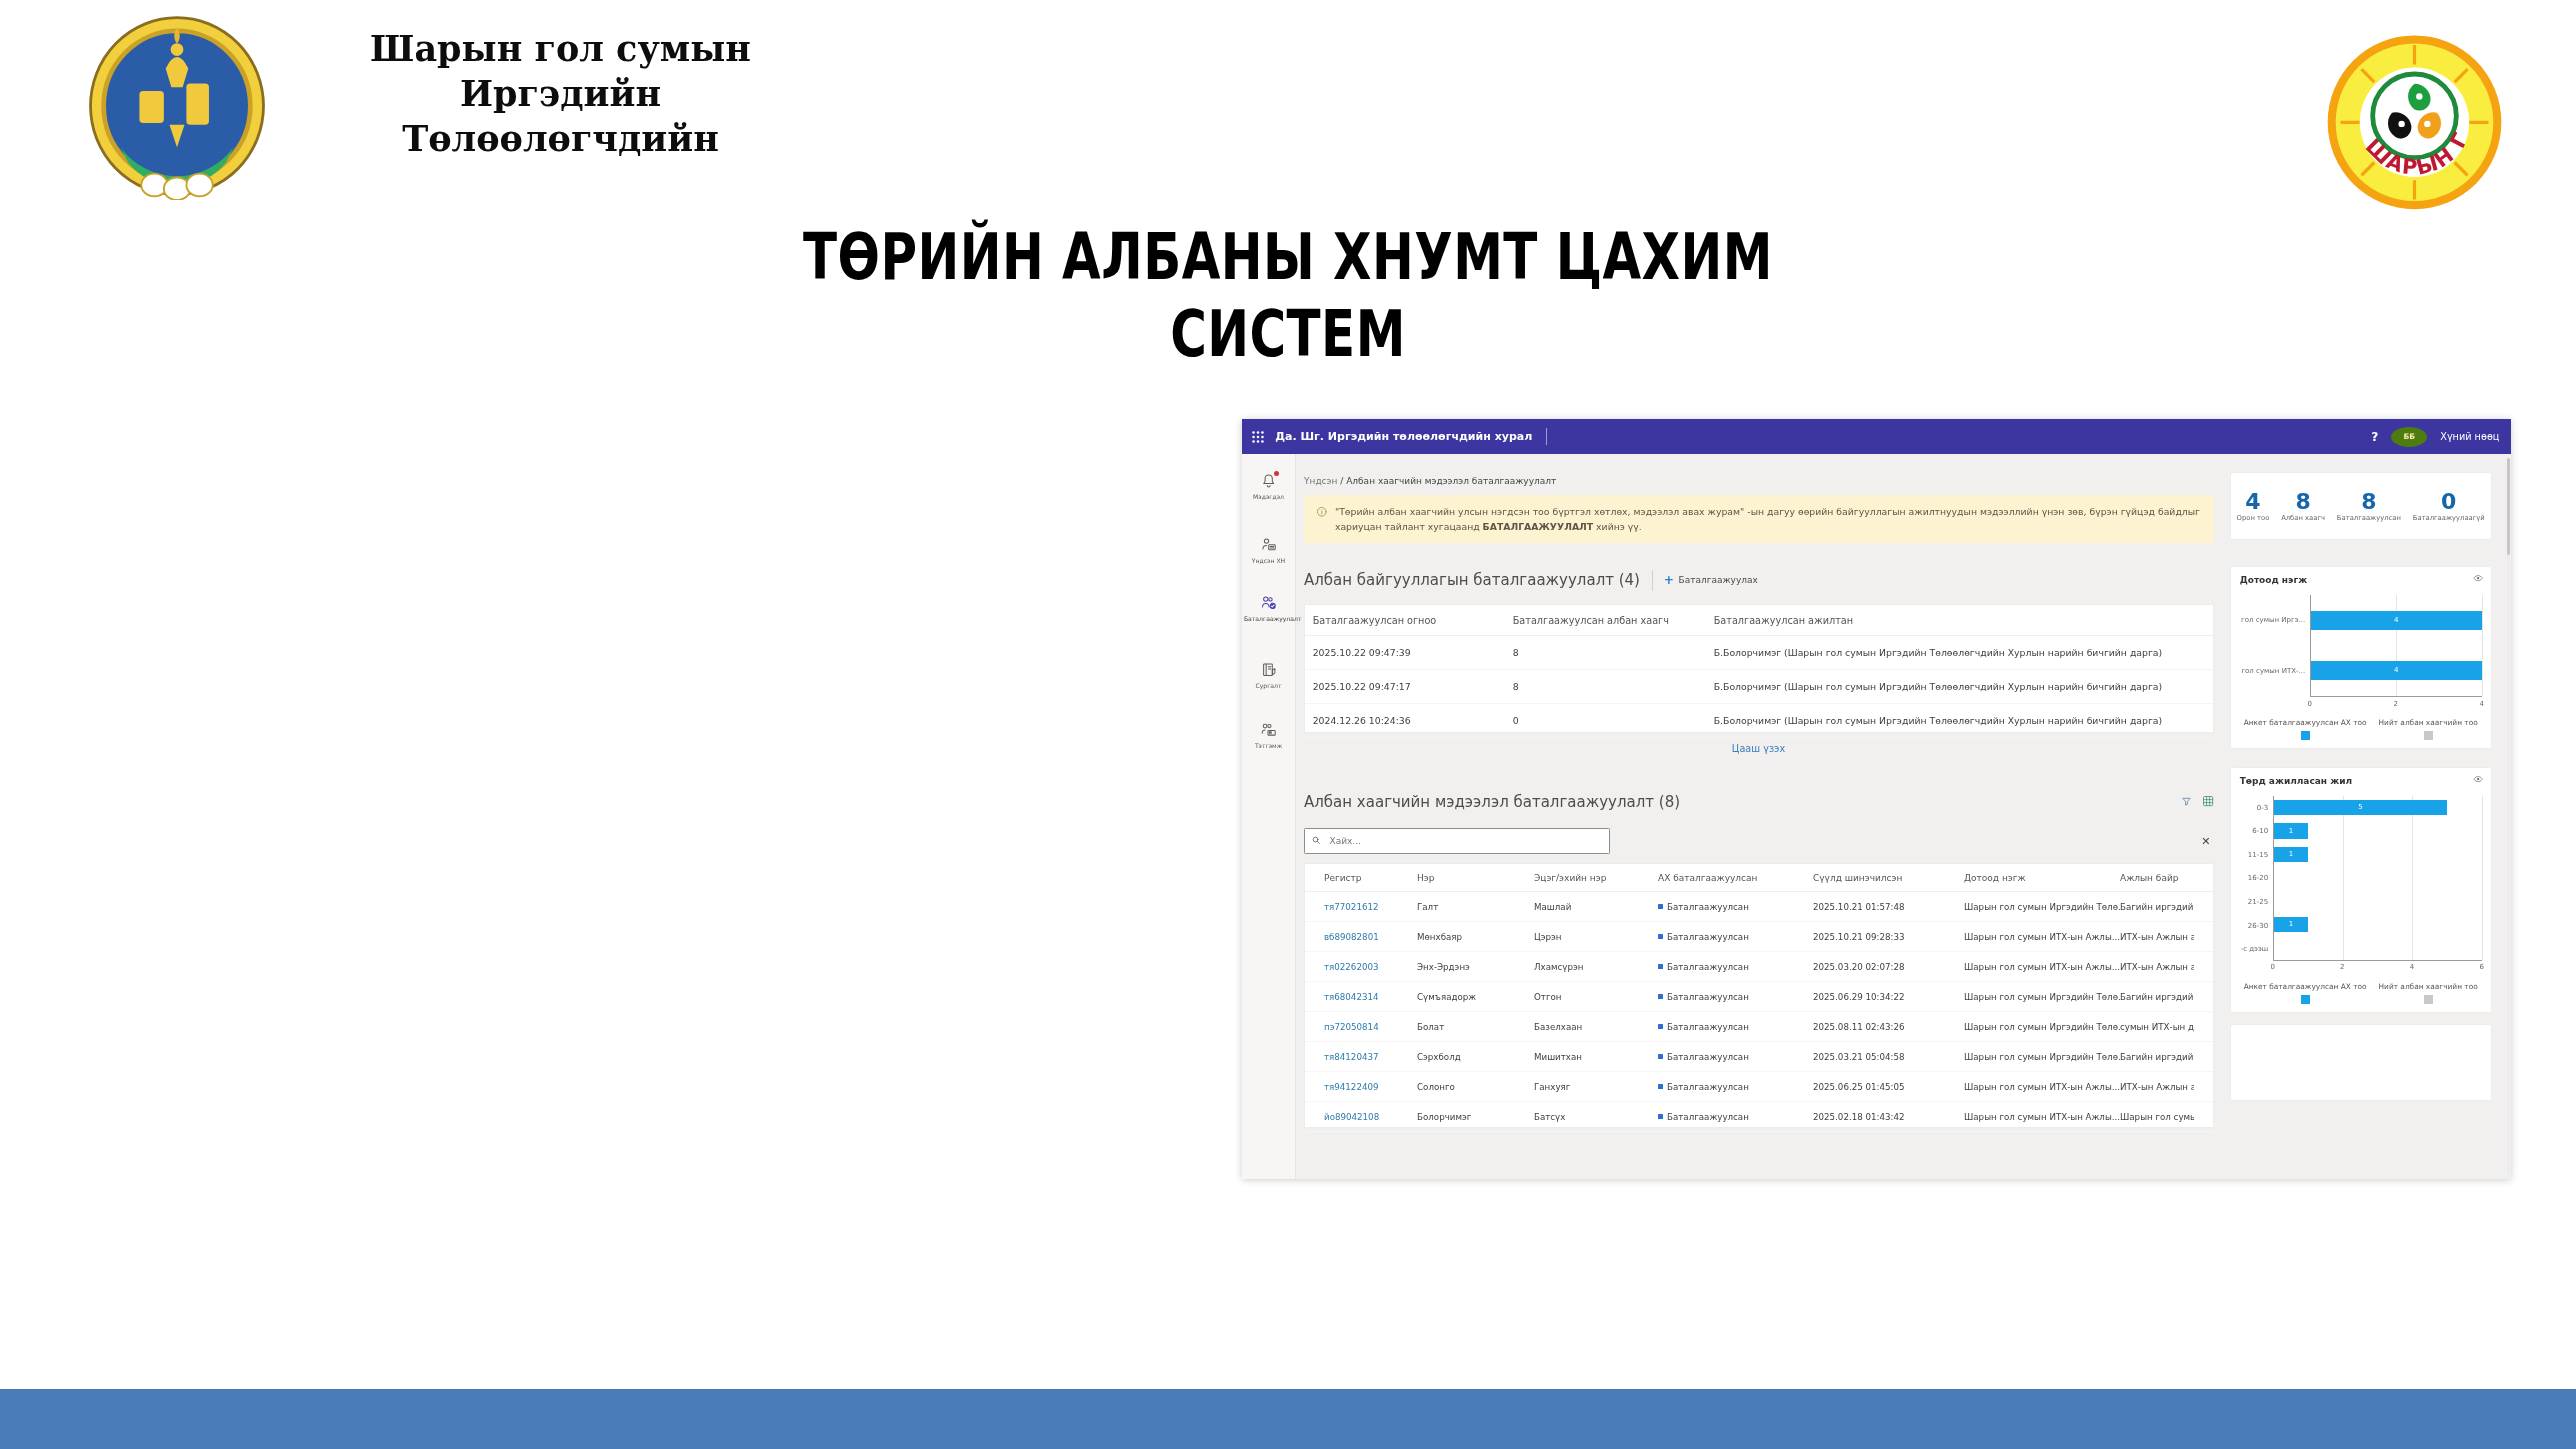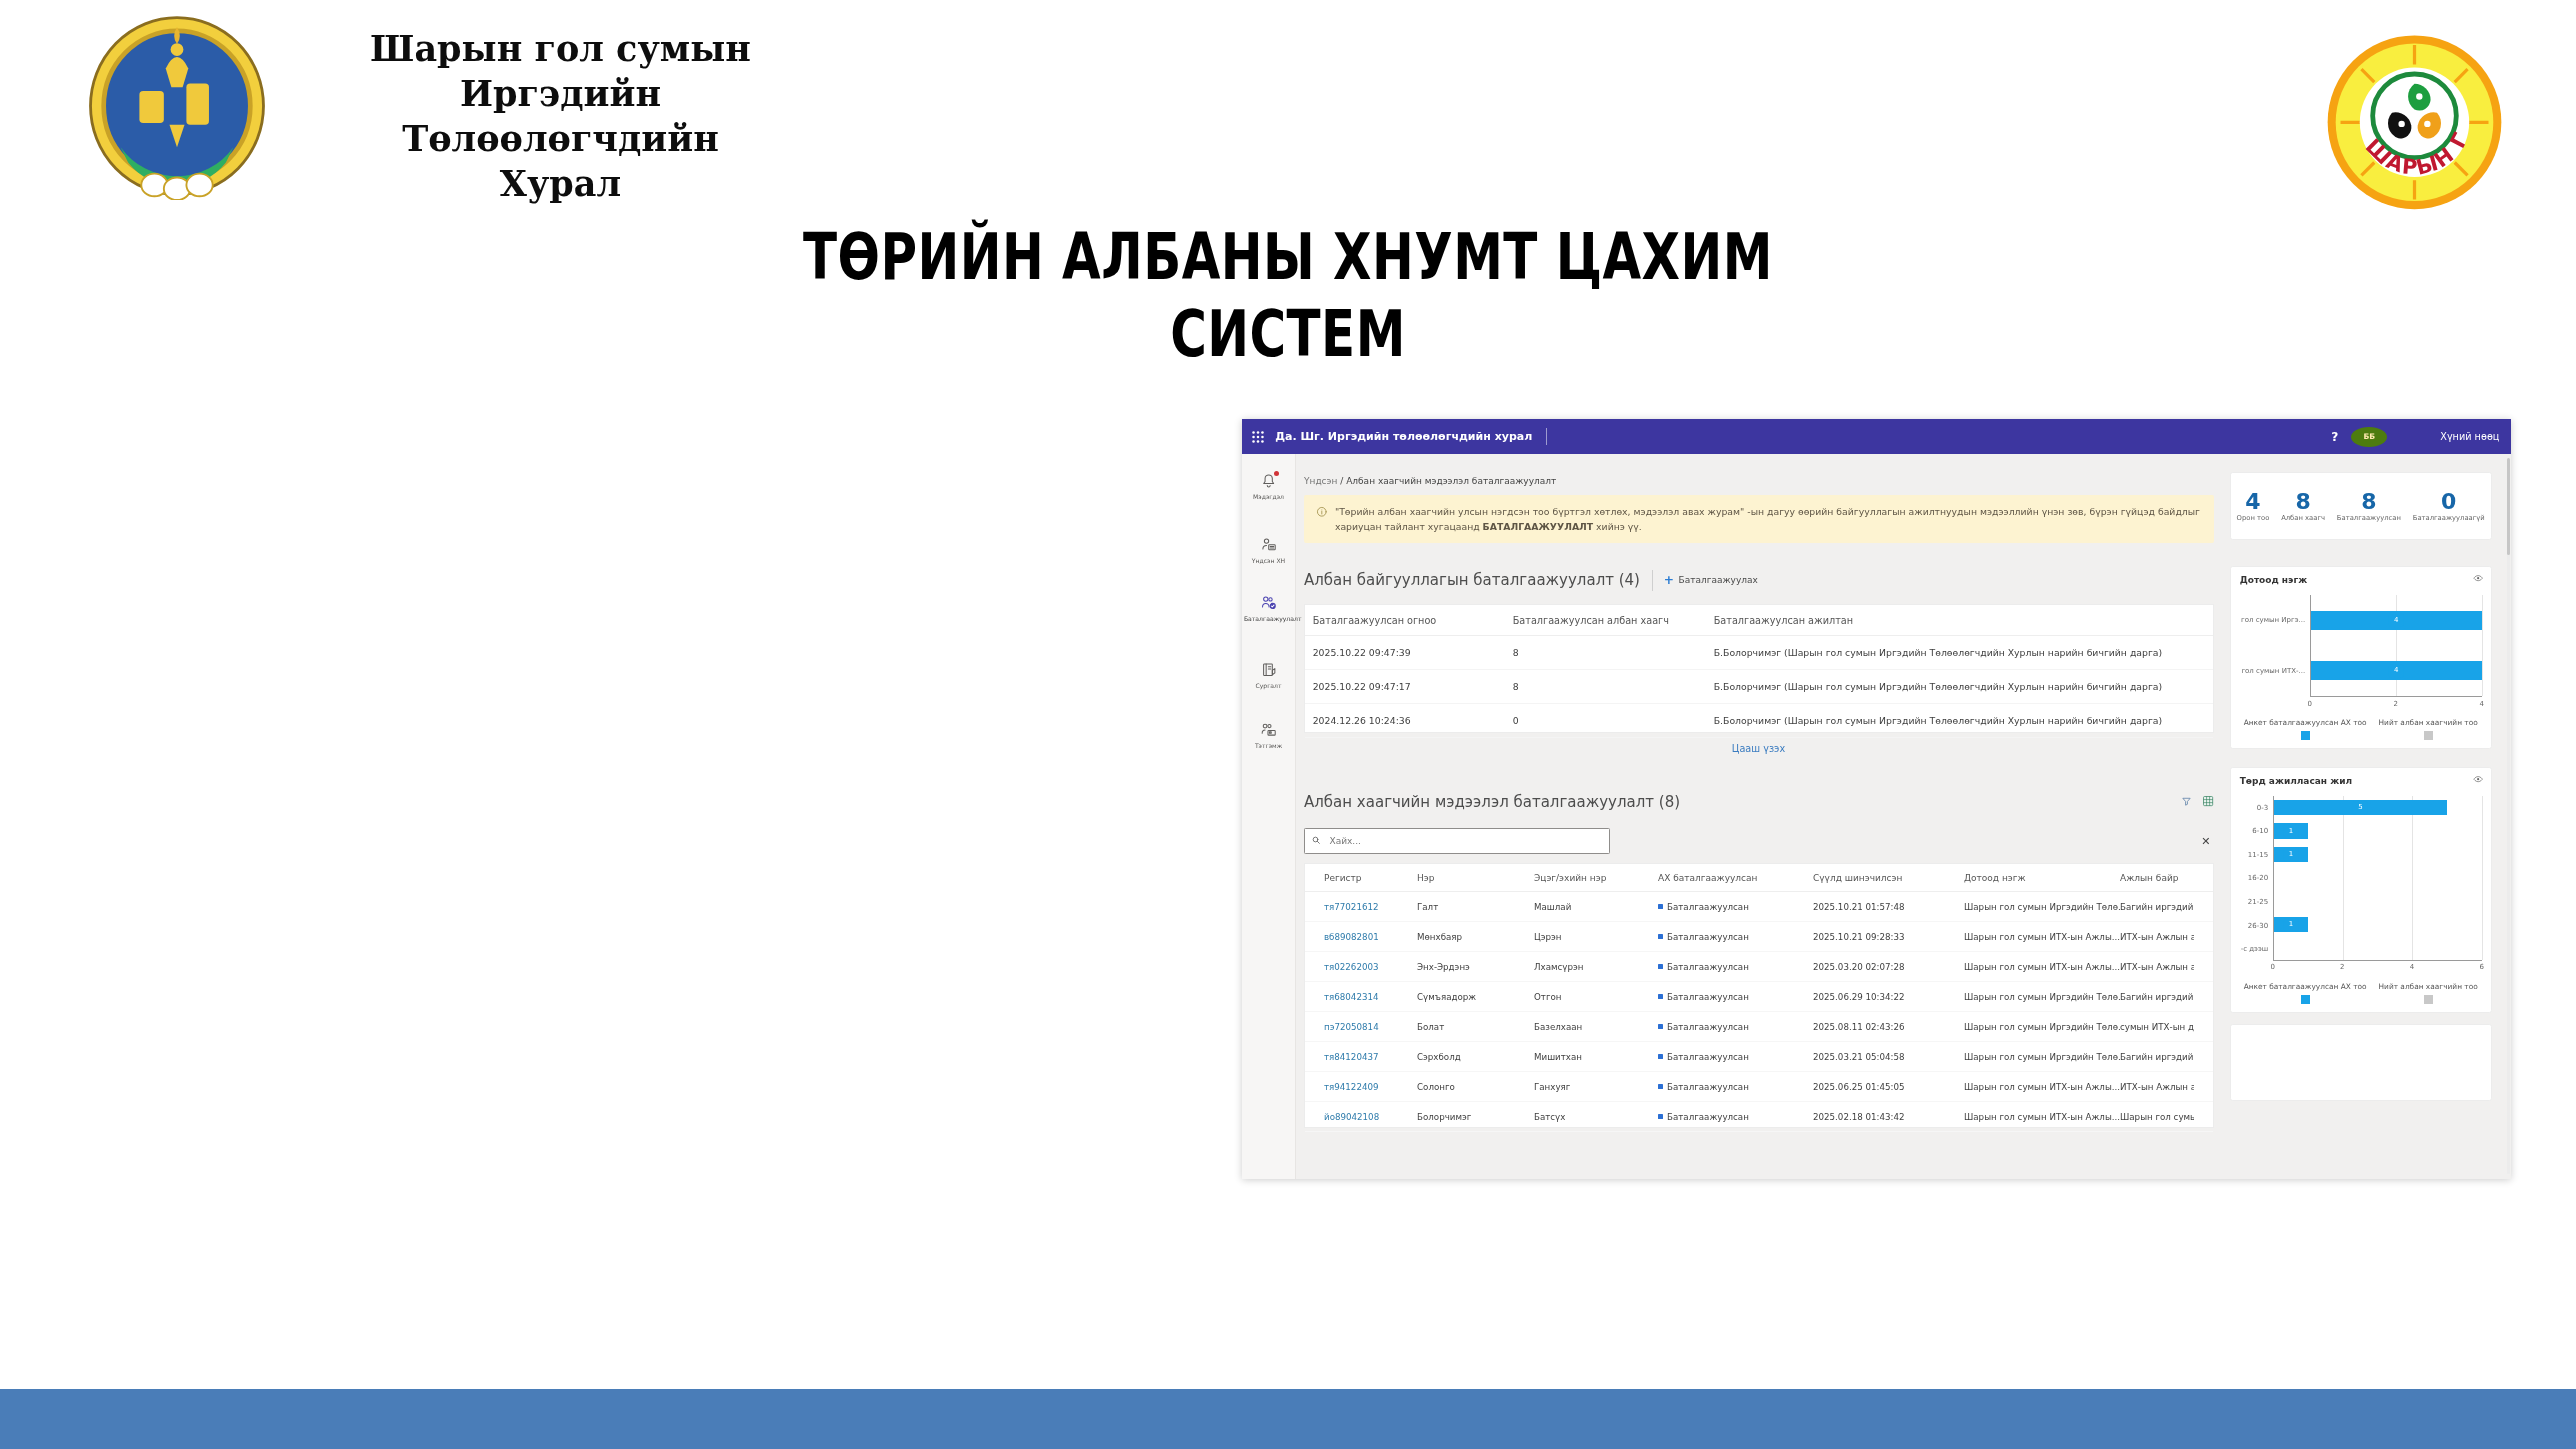--- a/index.html
+++ b/index.html
@@ -20,21 +20,21 @@
        box-shadow:0 1.3px 7.7px rgba(0,0,0,.2);overflow:hidden;font-size:9px;}
   .app-header{position:absolute;left:0;top:0;width:100%;height:35px;background:#3d36a0;color:#fff;
               display:flex;align-items:center;z-index:5;}
   .waffle{margin-left:9px;display:flex;}
   .app-title{margin-left:10.3px;font-weight:bold;font-size:11px;white-space:nowrap;}
   .hdr-div{width:0.6px;height:16.7px;background:rgba(255,255,255,.5);margin-left:14px;}
   .hdr-right{margin-left:auto;display:flex;align-items:center;gap:13px;margin-right:11.6px;}
   .help-q{font-size:12.2px;font-weight:bold;}
   .avatar{width:36px;height:20px;border-radius:50%;background:#4d7c0f;color:#ffeab0;font-weight:bold;
           font-size:7.7px;display:flex;align-items:center;justify-content:center;}
-  .user-label{font-size:9.7px;margin-left:40px;}
+  .user-label{font-size:9.7px;}
 
   
   .app-sidebar{position:absolute;left:0;top:35px;width:53px;bottom:0;background:#f7f6f5;border-right:0.6px solid #e7e5e3;}
   .side-item{position:absolute;left:0;width:53px;text-align:center;cursor:pointer;}
   .side-item .ic{position:relative;display:inline-block;}
   .side-item .lbl{font-size:6.1px;color:#565553;line-height:7.4px;margin-top:1.3px;padding:0 1.9px;}
   .side-item.active .lbl{color:#3a3a3a;}
   .badge-dot{position:absolute;right:-1.9px;top:-1.3px;width:5.2px;height:5.2px;border-radius:50%;background:#d13438;}
 
   
@@ -134,21 +134,20 @@
       <path d="M46 60 l8 0 l-4 12 Z" fill="#f0c93c"></path>
       <ellipse cx="38" cy="92" rx="7" ry="6" fill="#fff" stroke="#c9a227" stroke-width="1"></ellipse>
       <ellipse cx="50" cy="94" rx="7" ry="6" fill="#fff" stroke="#c9a227" stroke-width="1"></ellipse>
       <ellipse cx="62" cy="92" rx="7" ry="6" fill="#fff" stroke="#c9a227" stroke-width="1"></ellipse>
     </svg>
   </div>
 
   <div class="org-name">
     <div>Шарын гол сумын</div>
     <div>Иргэдийн Төлөөлөгчдийн</div>
-    <div>Хурал</div>
   </div>
 
   <div class="right-logo">
     <svg viewBox="0 0 120 120" width="193" height="197">
       <g>
         <circle cx="60" cy="58" r="54" fill="#f6a312"></circle>
         <circle cx="60" cy="58" r="49" fill="#f9ee3f"></circle>
         <g stroke="#f6a312" stroke-width="2" fill="none">
           <path d="M60 10 v12 M60 94 v12 M14 58 h12 M94 58 h12 M27 25 l8 8 M85 83 l8 8 M93 25 l-8 8 M35 83 l-8 8"></path>
         </g>

